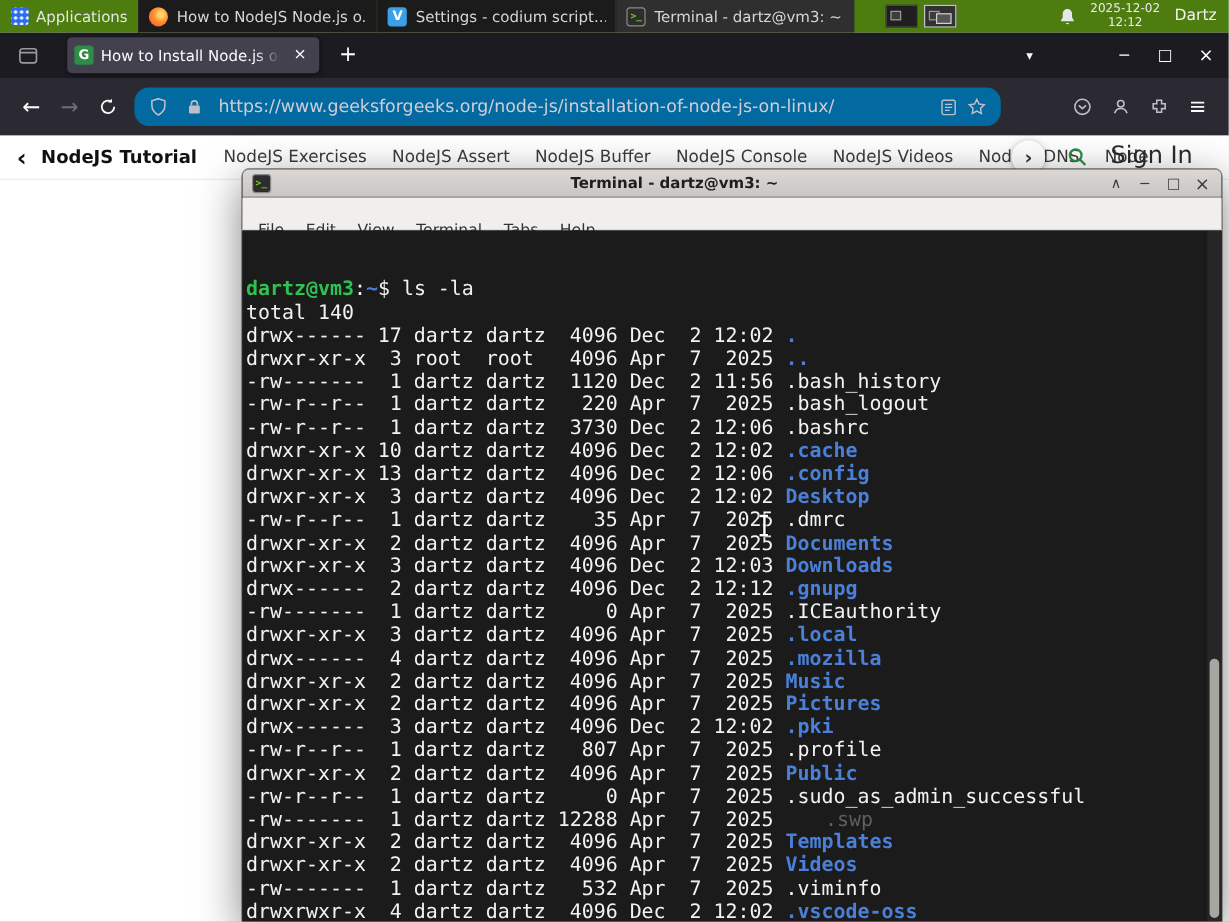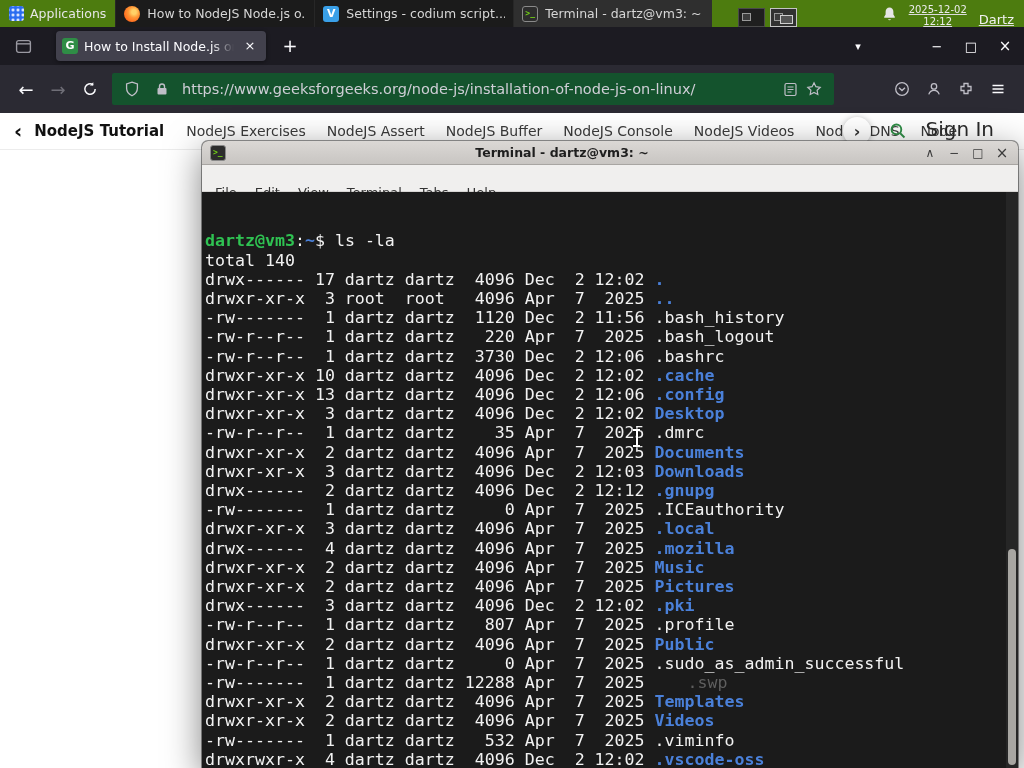--- a/index.html
+++ b/index.html
@@ -22,21 +22,21 @@
   .tb-label { white-space:nowrap; overflow:hidden; flex:1; }
   .mini-icon { width:16px; height:16px; flex:0 0 16px; position:relative; display:inline-block; }
   .ic-firefox { border-radius:50%;
     background:radial-gradient(circle at 62% 38%, #ffd167 0 16%, #ff9736 40%, #ff6d1f 72%, #e8590c 100%); }
   .ic-codium { border-radius:3px; background:#3aa0e8; }
   .ic-codium::after { content:"V"; position:absolute; left:0; right:0; top:0; text-align:center;
     font:bold 11px/16px "DejaVu Sans",sans-serif; color:#fff; }
   .ic-terminal { border-radius:3px; background:#2d2d2d; border:1px solid #8a8a8a; }
   .ic-terminal::after { content:">_"; position:absolute; left:2px; top:1px;
     font:bold 8px/12px "DejaVu Sans Mono",monospace; color:#73d216; }
-  .sb-right { margin-left:auto; display:flex; align-items:flex-end;text-decoration:underline; }
+  .sb-right { margin-left:auto; display:flex; align-items:center; }
   .ws { display:flex; align-items:center; gap:5px; margin-right:80px; }
   .ws-box { width:27px; height:19px; border:1px solid #4a4a4a; background:#1f1f1f; position:relative; }
   .ws-box.active { border-color:#c4c4c4; background:#313131; }
   .ws-win1 { position:absolute; left:3px; top:4px; width:9px; height:8px; border:1px solid #9a9a9a; background:#3c3c3c; }
   .ws-win2 { position:absolute; left:9px; top:6px; width:13px; height:9px; border:1px solid #cfcfcf; background:#555; }
   .sb-bell { width:26px; height:27px; display:flex; align-items:center; justify-content:center;
              background:transparent; border:none; margin-right:6px; }
   .clock { display:flex; flex-direction:column; justify-content:center; align-items:center;
            font-size:10px; line-height:11.5px; color:#ececec; margin-right:12px; }
   .sb-user { display:flex; align-items:center; font-size:13px; color:#f2f2f2; margin-right:10px; }
@@ -60,21 +60,21 @@
   .alltabs { position:absolute; right:154px; top:7px; width:24px; height:24px; border:none; background:transparent;
              color:#fbfbfe; font-size:11px; }
   .win-controls { position:absolute; right:2px; top:0; height:38px; display:flex; align-items:center; }
   .win-btn { width:34px; height:28px; border:none; background:transparent; color:#fbfbfe; font-size:13px; }
   .win-btn.close { font-size:15px; }
 
   .toolbar { height:48px; background:#2b2a33; display:flex; align-items:center; padding:0 10px; }
   .tool-btn { width:32px; height:32px; border:none; background:transparent; border-radius:4px;
               display:flex; align-items:center; justify-content:center; color:#fbfbfe; font-size:18px; flex:0 0 32px; }
   .tool-btn.disabled { color:#6f6e77; }
-  .urlbar { flex:1 1 auto; min-width:0; height:32px; margin-left:6px; background:#14532d; border-radius:2px;
+  .urlbar { flex:1 1 auto; min-width:0; height:32px; margin-left:6px; background:#0369a1; border-radius:12px;
             display:flex; align-items:center; padding:0 8px; }
   .urlbar .sep { width:6px; }
   .url-text { flex:1; font-size:14.5px; color:#cfced6; white-space:nowrap; overflow:hidden; margin:0 8px; }
   .url-spacer { width:52px; flex:0 0 52px; }
   .icon-btn { width:24px; height:24px; border:none; background:transparent; display:flex;
               align-items:center; justify-content:center; flex:0 0 24px; }
 
   .sitenav { height:37px; background:#fff; display:flex; align-items:center; padding:0 14px;
              border-bottom:1px solid #ececec; position:relative; font-size:14px; color:#3b3b3b; }
   .nav-back { font-size:20px; font-weight:bold; color:#111; margin-right:12px; background:none; border:none; }

